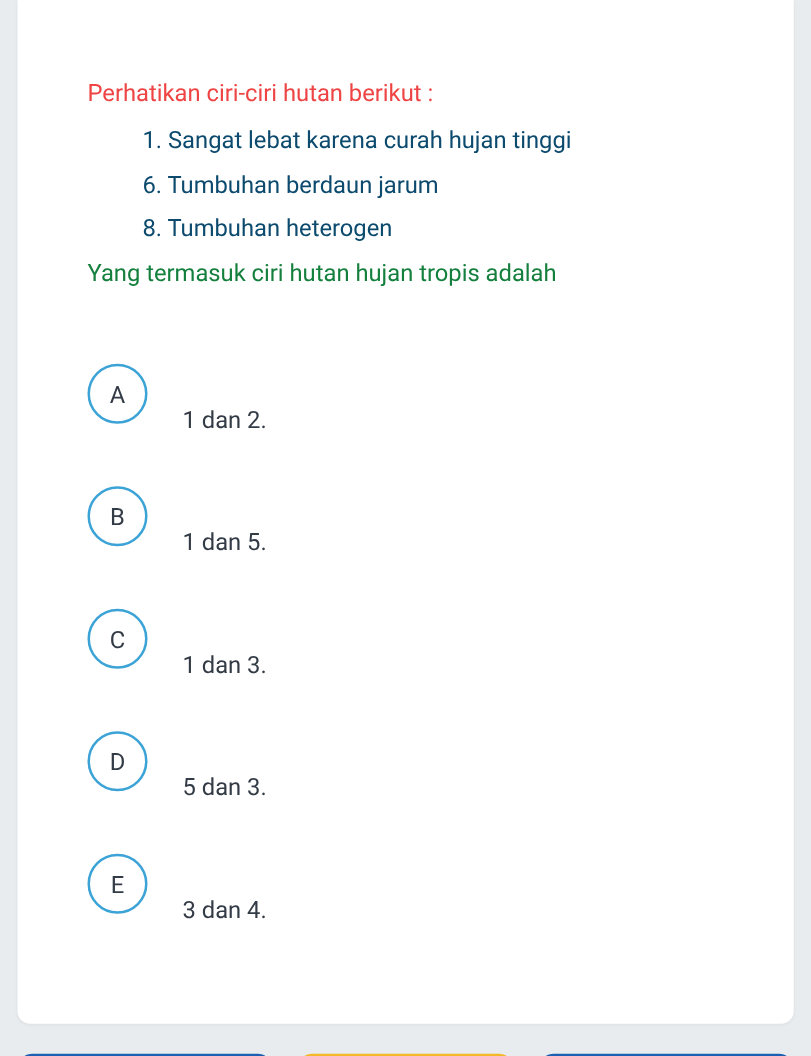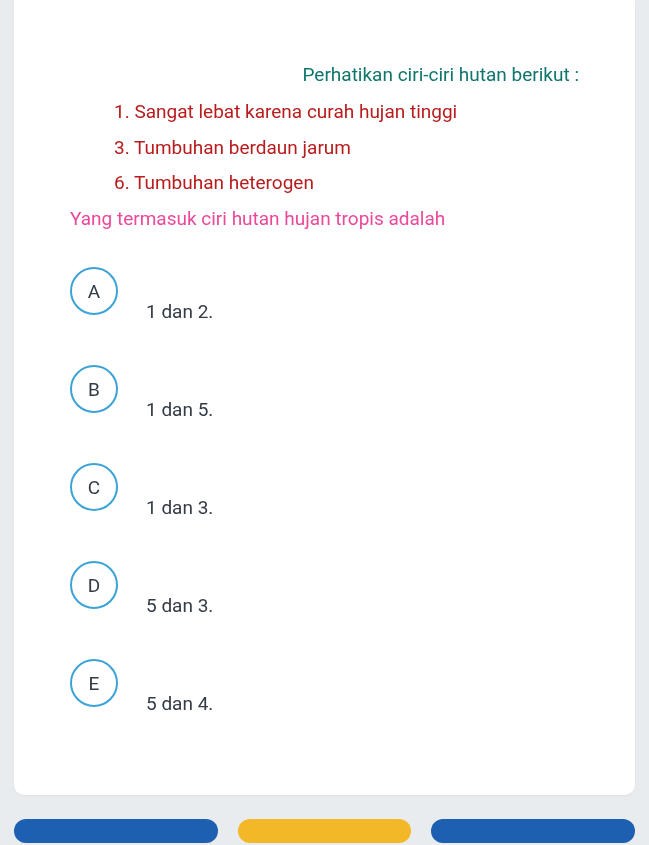--- a/index.html
+++ b/index.html
@@ -13,43 +13,42 @@
   .card {
     background: #ffffff;
     margin: 0 14px 0 14px;
     border-radius: 0 0 10px 10px;
     padding: 60px 56px 80px 56px;
     box-shadow: 0 1px 3px rgba(0,0,0,0.05);
     min-height: 762px;
   }
   .intro {
     font-size: 19px;
-    color: #0f766e;
+    color: #ef4444;
     line-height: 1.6;
     margin-bottom: 4px;
-    text-align: right;
   }
   .list {
     list-style: none;
     padding-left: 44px;
     margin-bottom: 4px;
   }
   .list li {
     font-size: 19px;
-    color: #b91c1c;
+    color: #0c4a6e;
     line-height: 1.85;
     text-align: justify;
     padding-left: 24px;
     text-indent: -24px;
   }
   .closing {
     font-size: 19px;
-    color: #ec4899;
+    color: #15803d;
     line-height: 1.6;
-    margin-bottom: 25px;
+    margin-bottom: 49px;
   }
   .options {
     display: flex;
     flex-direction: column;
     gap: 34px;
   }
   .option {
     display: flex;
     align-items: center;
     gap: 28px;
@@ -88,22 +87,22 @@
   .btn-right { background: #1d5fb0; }
   .btn-yellow { background: #f3b828; flex: 0.85; }
 </style>
 </head>
 <body>
 
 <div class="card">
   <p class="intro">Perhatikan ciri-ciri hutan berikut :</p>
   <ol class="list">
     <li>1. Sangat lebat karena curah hujan tinggi</li>
-    <li>3. Tumbuhan berdaun jarum</li>
-    <li>6. Tumbuhan heterogen</li>
+    <li>6. Tumbuhan berdaun jarum</li>
+    <li>8. Tumbuhan heterogen</li>
   </ol>
   <p class="closing">Yang termasuk ciri hutan hujan tropis adalah</p>
 
   <div class="options">
     <div class="option">
       <div class="option-bubble">
         <span>A</span>
       </div>
       <span class="option-text">1 dan 2.</span>
     </div>
@@ -122,21 +121,21 @@
     <div class="option">
       <div class="option-bubble">
         <span>D</span>
       </div>
       <span class="option-text">5 dan 3.</span>
     </div>
     <div class="option">
       <div class="option-bubble">
         <span>E</span>
       </div>
-      <span class="option-text">5 dan 4.</span>
+      <span class="option-text">3 dan 4.</span>
     </div>
   </div>
 </div>
 
 <div class="bottom-bar">
   <div class="btn btn-blue"></div>
   <div class="btn btn-yellow"></div>
   <div class="btn btn-right"></div>
 </div>
 

